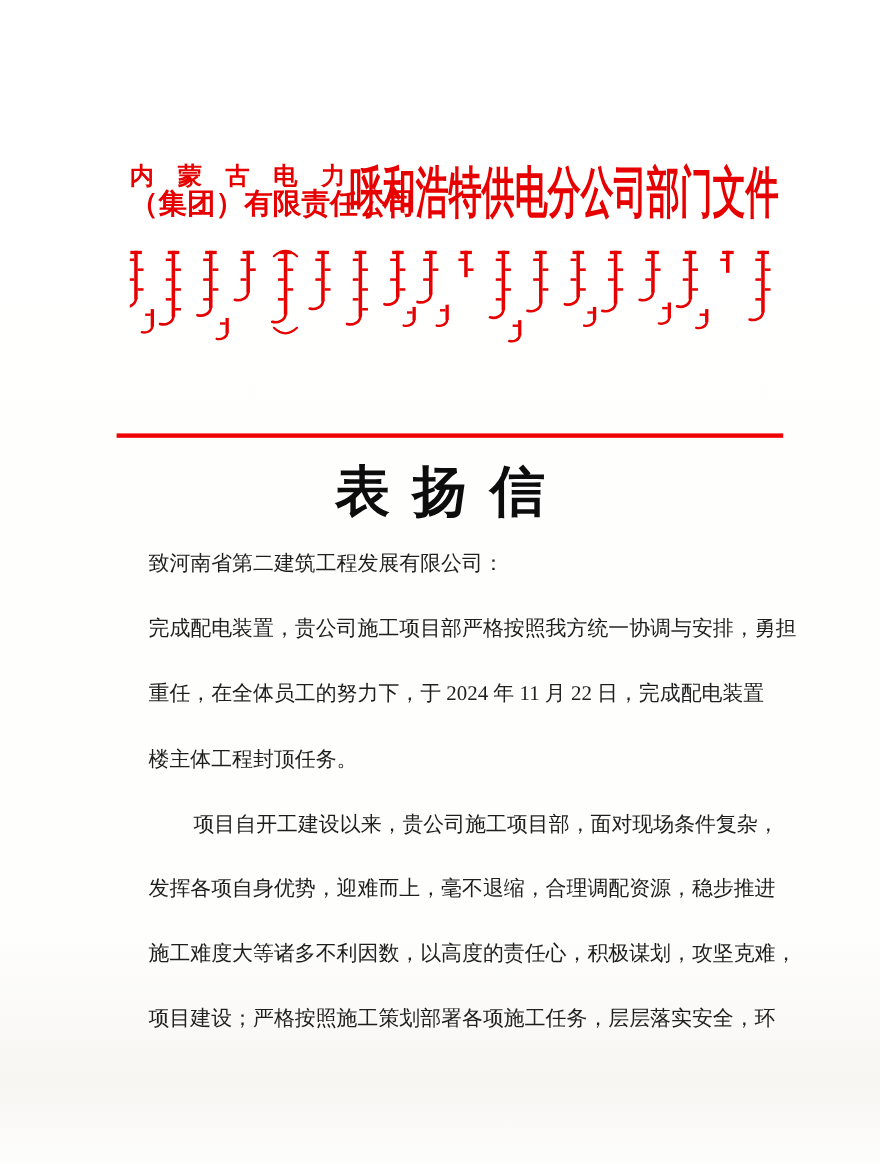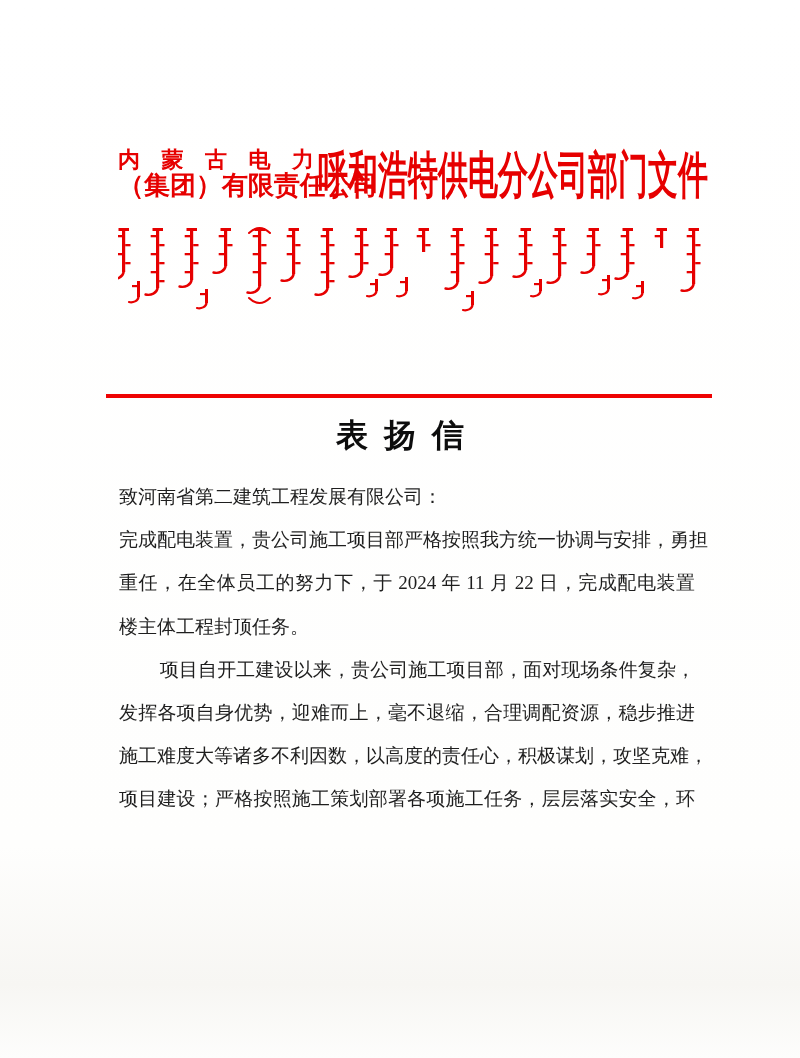--- a/index.html
+++ b/index.html
@@ -40,29 +40,29 @@
     position:absolute;left:118px;top:220px;
   }
   .red-rule{
     position:absolute;left:106px;top:394px;width:606px;height:4px;
     background:var(--rule-red);
   }
   
   .letter-title{
     position:absolute;left:0;top:414px;width:100%;
     margin:0;text-align:center;
-    font-size:32px;font-weight:bold;color:#0d0d0d;
+    font-size:50px;font-weight:bold;color:#0d0d0d;
     letter-spacing:4px;text-indent:4px;
   }
   .letter-body{
     position:absolute;left:119px;top:475px;width:576px;
     font-size:19px;line-height:43.2px;
   }
   .line{
-    margin:0;
+    margin:16px;
     text-align:justify;text-align-last:justify;
     text-justify:inter-ideograph;
     white-space:nowrap;
   }
   .line.no-stretch{text-align-last:left;}
   .line.indent{text-indent:2.15em;}
 </style>
 </head>
 <body>
 

